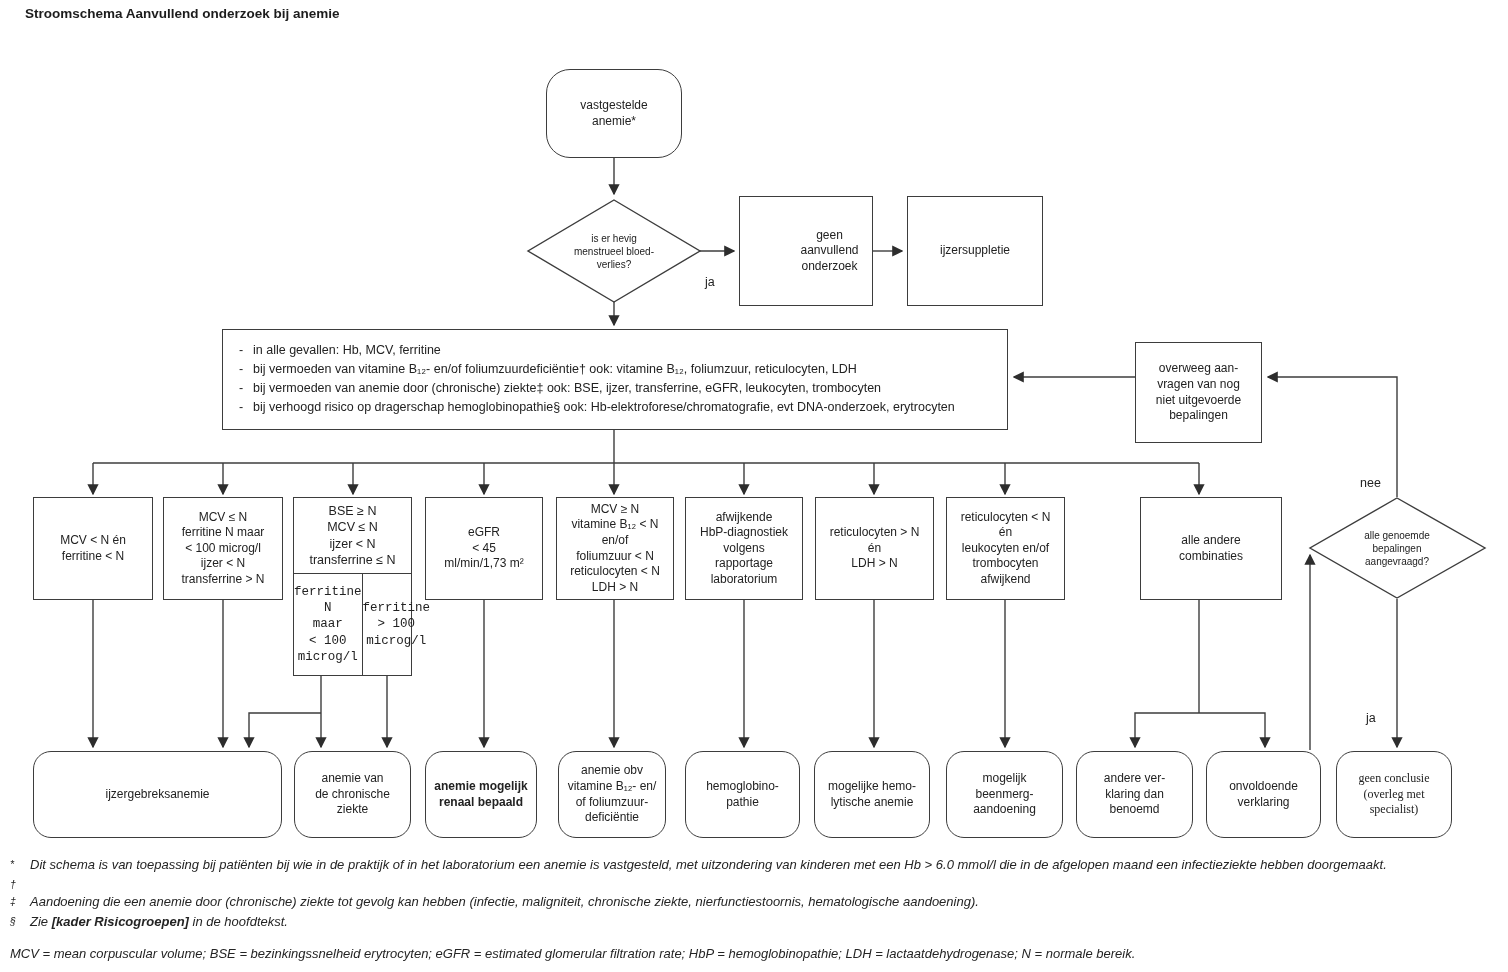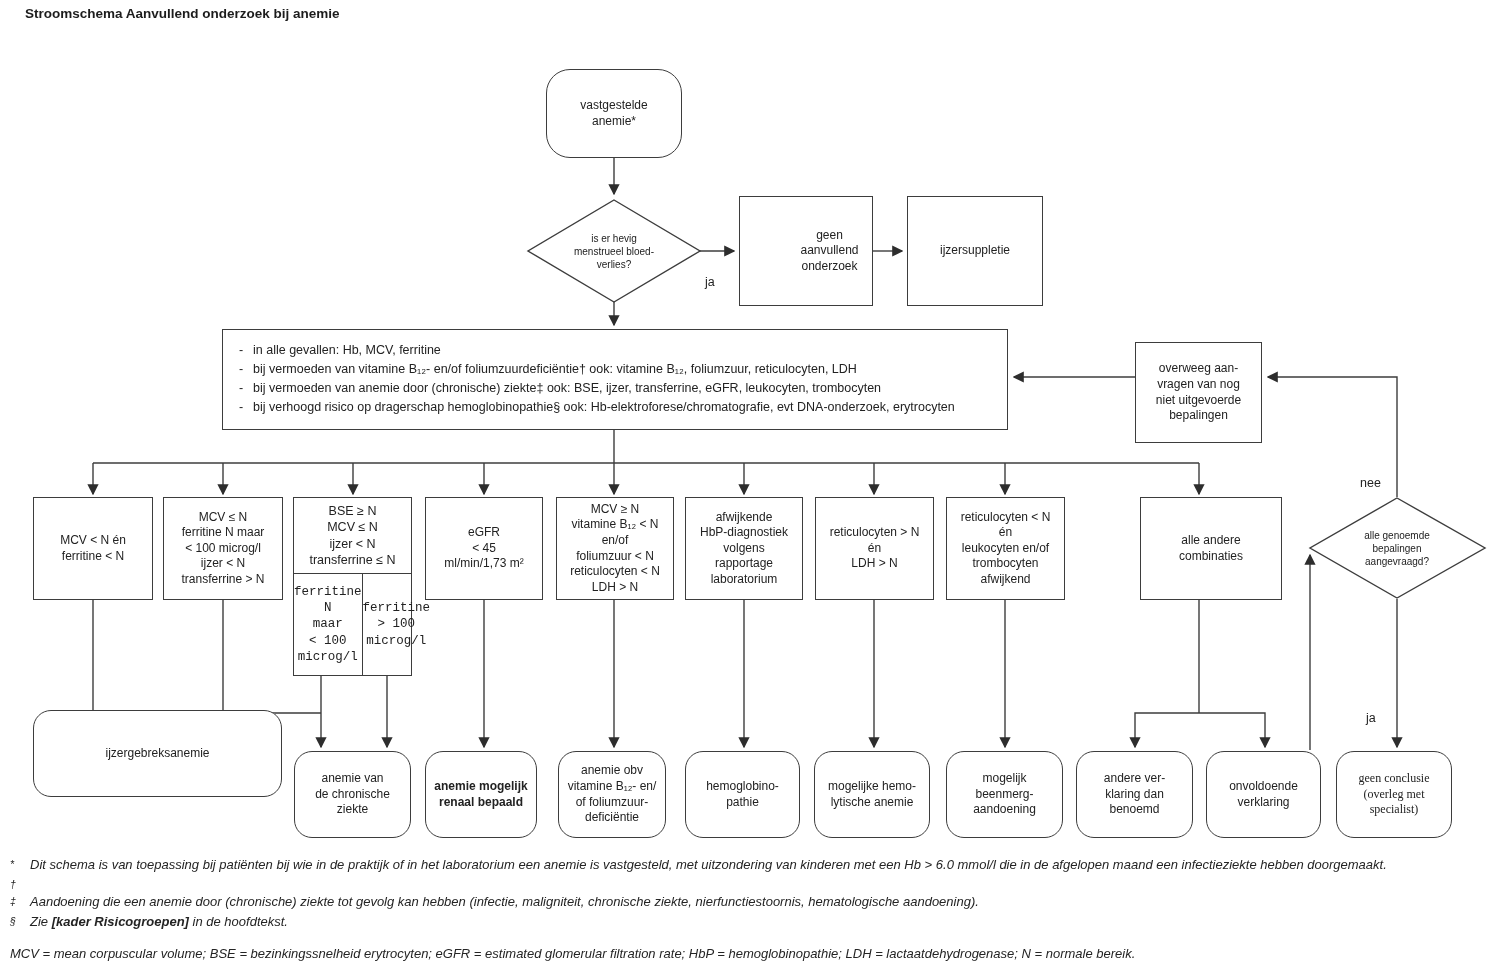--- a/index.html
+++ b/index.html
@@ -179,21 +179,21 @@
 afwijkend</div>
   <div class="node" style="left:1140px;top:497px;width:142px;height:103px;">alle andere
 combinaties</div>
 
   <div class="dtext" style="left:1317px;top:512px;width:160px;height:72px;">alle genoemde
 bepalingen
 aangevraagd?</div>
   <div class="edge-label" style="left:1360px;top:428px;">nee</div>
   <div class="edge-label" style="left:1366px;top:663px;">ja</div>
 
-  <div class="node outcome" style="left:33px;top:710px;width:249px;height:87px;">ijzergebreksanemie</div>
+  <div class="node outcome" style="left:33px;top:751px;width:249px;height:87px;">ijzergebreksanemie</div>
   <div class="node outcome" style="left:294px;top:751px;width:117px;height:87px;">anemie van
 de chronische
 ziekte</div>
   <div class="node outcome" style="left:425px;top:751px;width:112px;height:87px;font-weight:bold;">anemie mogelijk
 renaal bepaald</div>
   <div class="node outcome" style="left:558px;top:751px;width:108px;height:87px;">anemie obv
 vitamine B₁₂- en/
 of foliumzuur-
 deficiëntie</div>
   <div class="node outcome" style="left:685px;top:751px;width:115px;height:87px;">hemoglobino-

